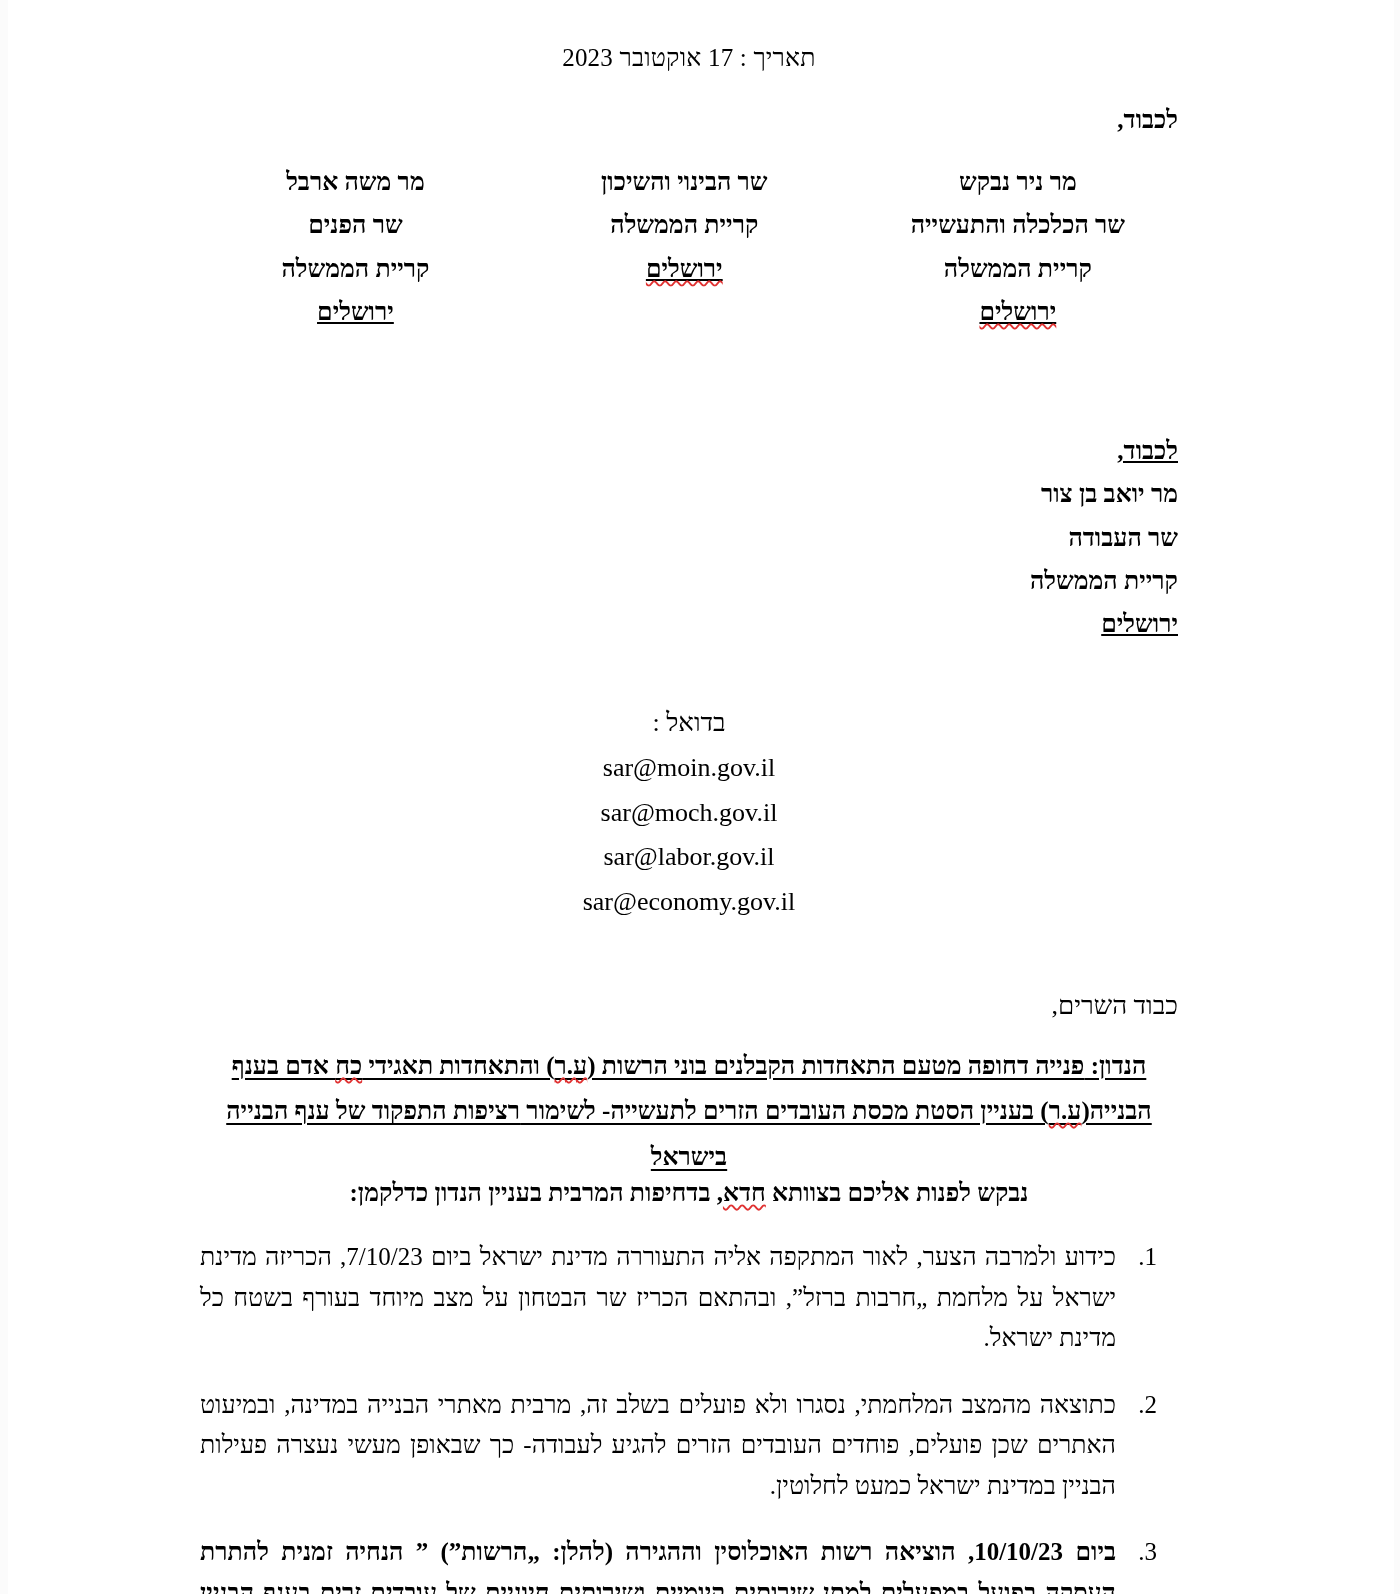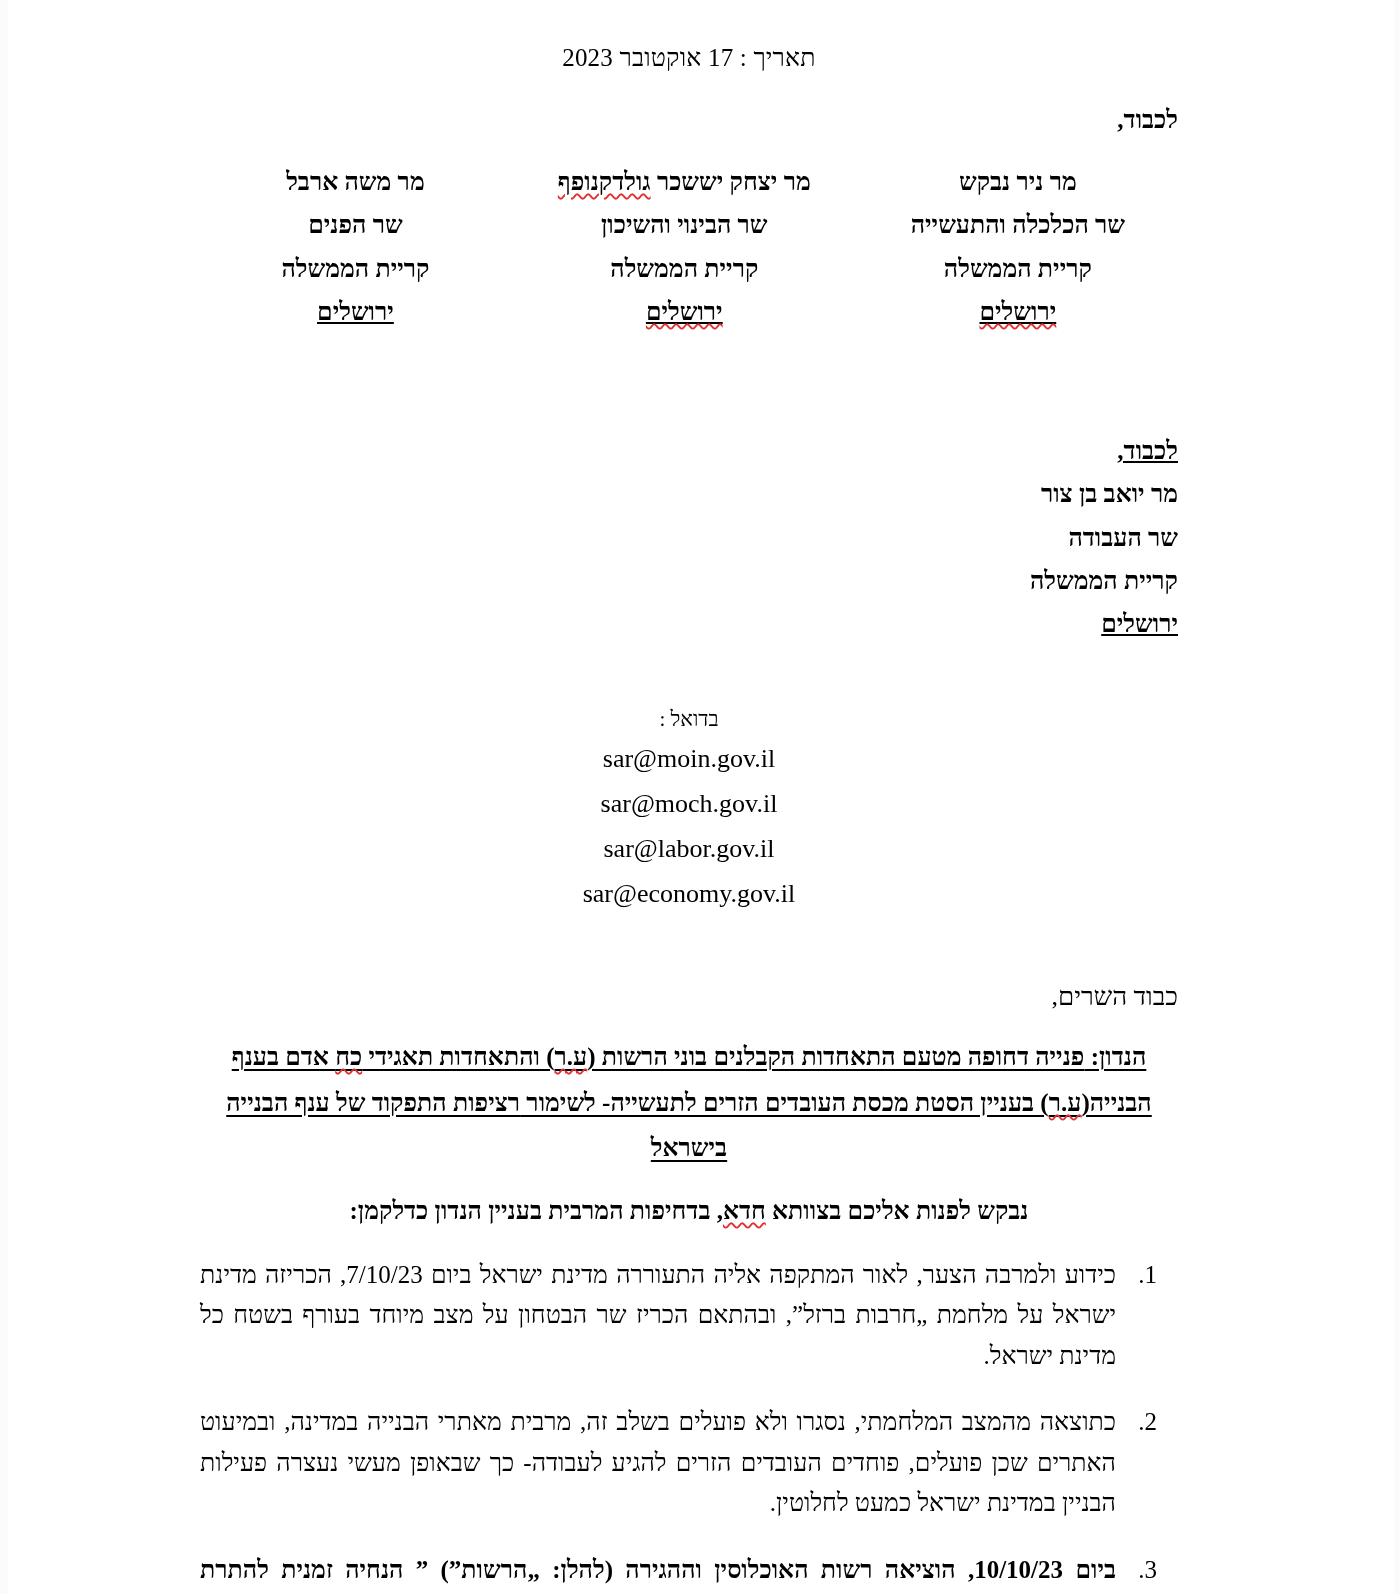--- a/index.html
+++ b/index.html
@@ -91,21 +91,21 @@
     text-align: center;
     font-size: 26px;
     line-height: 1.72;
     direction: ltr;
     padding-right: 0;
     margin-left: 0;
   }
   .mail-label {
     direction: rtl;
     text-align: center;
-    font-size: 21px;
+    font-size: 26px;
   }
   .mail-item { direction: ltr; }
 
   .salute {
     margin-top: 66px;
     font-size: 26px;
     text-align: right;
   }
 
   
@@ -115,21 +115,20 @@
     font-size: 25px;
     line-height: 1.82;
     text-align: center;
     text-decoration: underline;
     text-underline-offset: 4px;
   }
   .subject .lead {
     display: inline;
   }
   .request {
-    margin-top: 26px;
     font-weight: bold;
     font-size: 25px;
     text-align: center;
   }
 
   
   ol.items {
     margin: 30px 0 0 0;
     padding: 0 46px 0 0;
     font-size: 25px;
@@ -159,23 +158,20 @@
 
   <div class="addr-row">
     <div class="addr-col col1">
       <div>מר ניר נבקש</div>
       <div>שר הכלכלה והתעשייה</div>
       <div>קריית הממשלה</div>
       <div class="u"><span class="spell">ירושלים</span></div>
     </div>
 
     <div class="addr-col col2">
-      <div>
-        <span>מר יצחק יששכר </span><span class="spell">גולדקנופף</span>
-      </div>
       <div>שר הבינוי והשיכון</div>
       <div>קריית הממשלה</div>
       <div class="u"><span class="spell">ירושלים</span></div>
     </div>
 
     <div class="addr-col col3">
       <div>מר משה ארבל</div>
       <div>שר הפנים</div>
       <div>קריית הממשלה</div>
       <div class="u">ירושלים</div>

